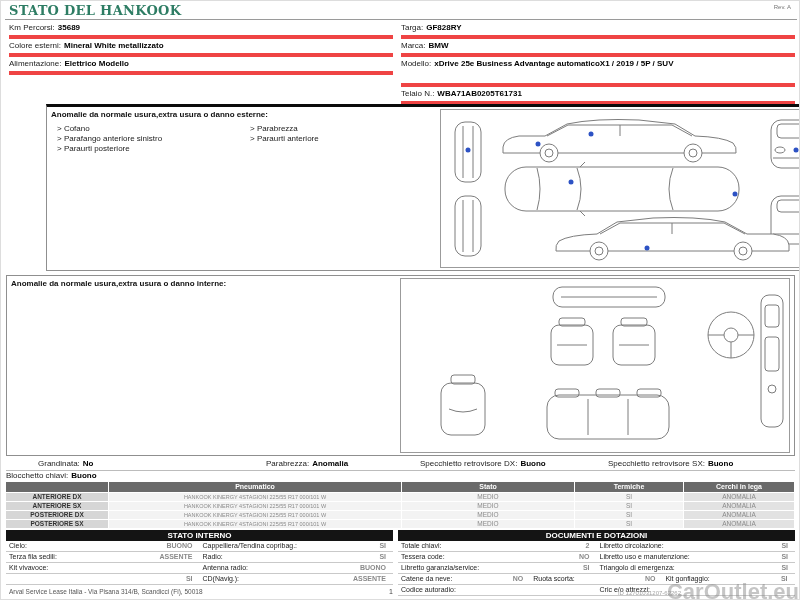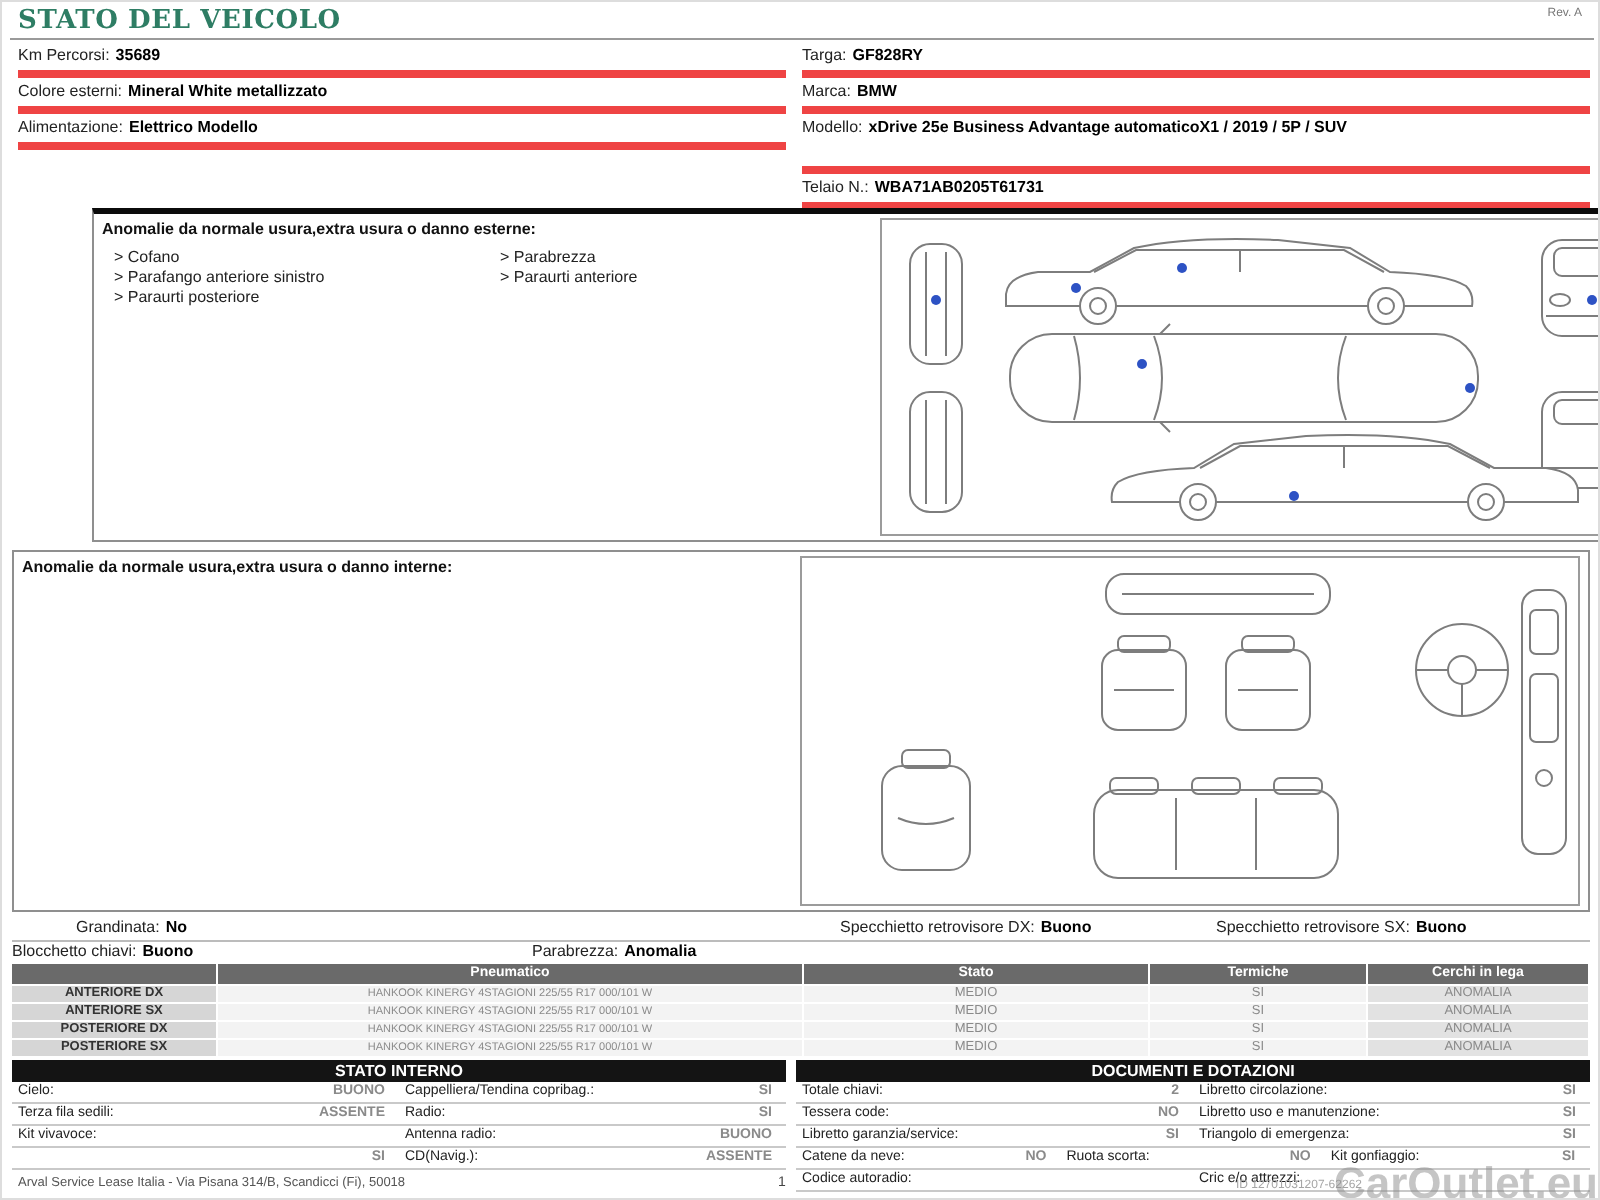--- a/index.html
+++ b/index.html
@@ -25,21 +25,21 @@
   .dmg-list.c1{left:10px;}
   .dmg-list.c2{left:203px;}
   .diag{position:absolute;left:393px;top:2px;border:1px solid #9b9b9b;background:#fff;}
   #ext-diag{width:388px;height:157px;}
   #int-diag{width:388px;height:173px;}
   svg{display:block;}
   
   #summary{left:5px;top:458px;width:789px;font-size:8px;}
   .sum-row{display:flex;border-bottom:1px solid #bcbcbc;height:11px;line-height:10px;}
   .sum-item{white-space:nowrap;}
-  .w1{width:228px;margin-left:32px;} .w2{width:154px;margin-top:12px;} .w3{width:188px;} .w4{flex:1;}
+  .w1{width:228px;margin-left:32px;} .w2{width:154px;} .w3{width:188px;} .w4{flex:1;}
   
   #tires{left:5px;top:481px;width:789px;font-size:6.5px;}
   .t-head,.t-row{display:flex;}
   .t-head>div{background:#6a6a6a;color:#fff;font-weight:bold;font-size:7px;height:10px;line-height:10px;text-align:center;border-right:1px solid #fff;}
   .t-row>div{height:8px;line-height:8px;text-align:center;border-right:1px solid #fff;border-top:1px solid #fff;overflow:hidden;white-space:nowrap;}
   .c-pos{width:102px;} .c-tire{width:292px;} .c-stato{width:172px;} .c-term{width:108px;} .c-cerchi{flex:1;}
   .t-row .c-pos{background:#d6d6d6;font-weight:bold;color:#333;font-size:6.5px;}
   .t-row .c-tire{background:#f3f3f3;color:#8a8a8a;font-size:5.5px;}
   .t-row .c-stato,.t-row .c-term{background:#f3f3f3;color:#8a8a8a;}
   .t-row .c-cerchi{background:#e2e2e2;color:#8a8a8a;}
@@ -57,21 +57,21 @@
   #foot-company{left:8px;top:587px;font-size:6.5px;color:#555;}
   #foot-page{left:388px;top:587px;font-size:7px;color:#444;}
   #foot-id{right:118px;top:589px;font-size:6px;color:#a5a5a5;}
   #watermark{right:0px;top:578px;font-size:22px;font-weight:bold;color:rgba(140,140,140,.5);font-family:"Liberation Sans",sans-serif;}
 </style>
 </head>
 <body>
 
 <div id="page">
 
-  <div class="abs" id="title">STATO DEL VEICOLO</div>
+  <div class="abs" id="title">STATO DEL HANKOOK</div>
   <div class="abs" id="rev">Rev. A</div>
   <div class="abs topline"></div>
 
   <div class="abs" id="info-left">
     <div class="f-row">
       <span class="lab">Km Percorsi:</span><span class="valb">35689</span>
     </div>
     <div class="f-row">
       <span class="lab">Colore esterni:</span><span class="valb">Mineral White metallizzato</span>
     </div>

